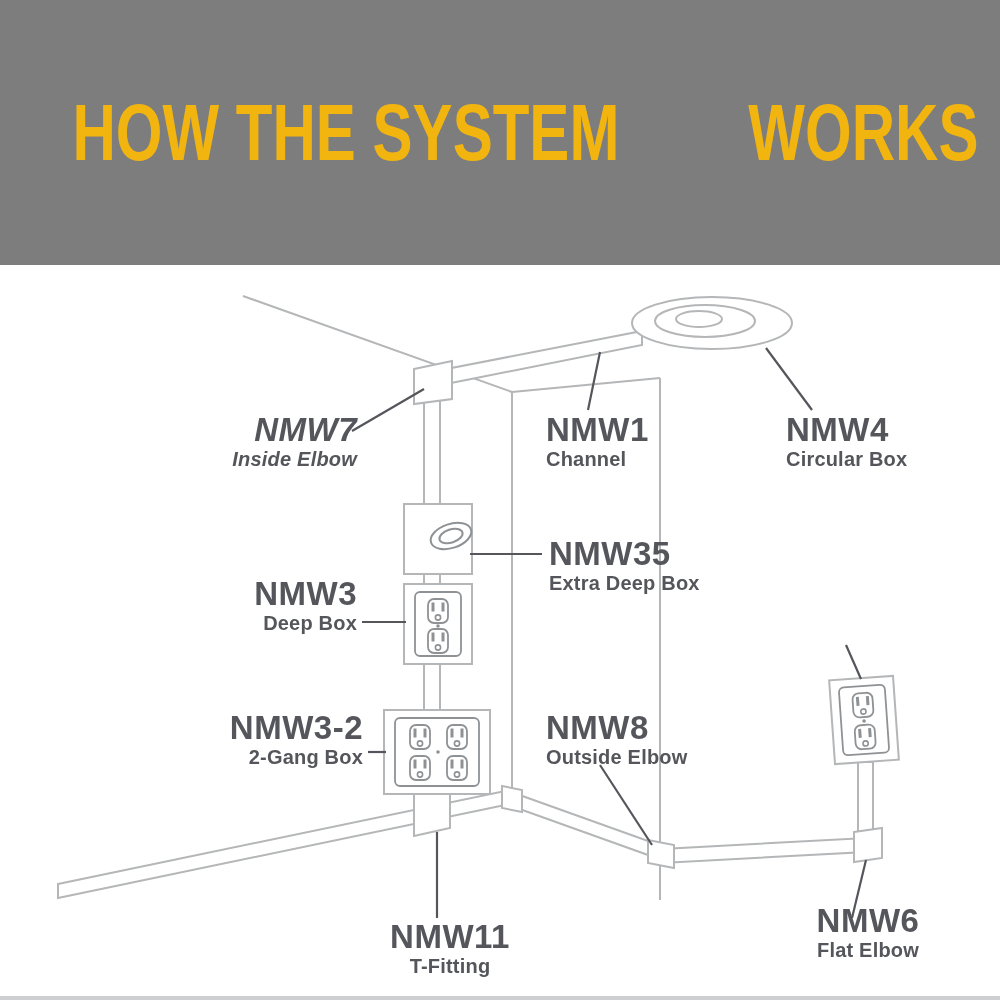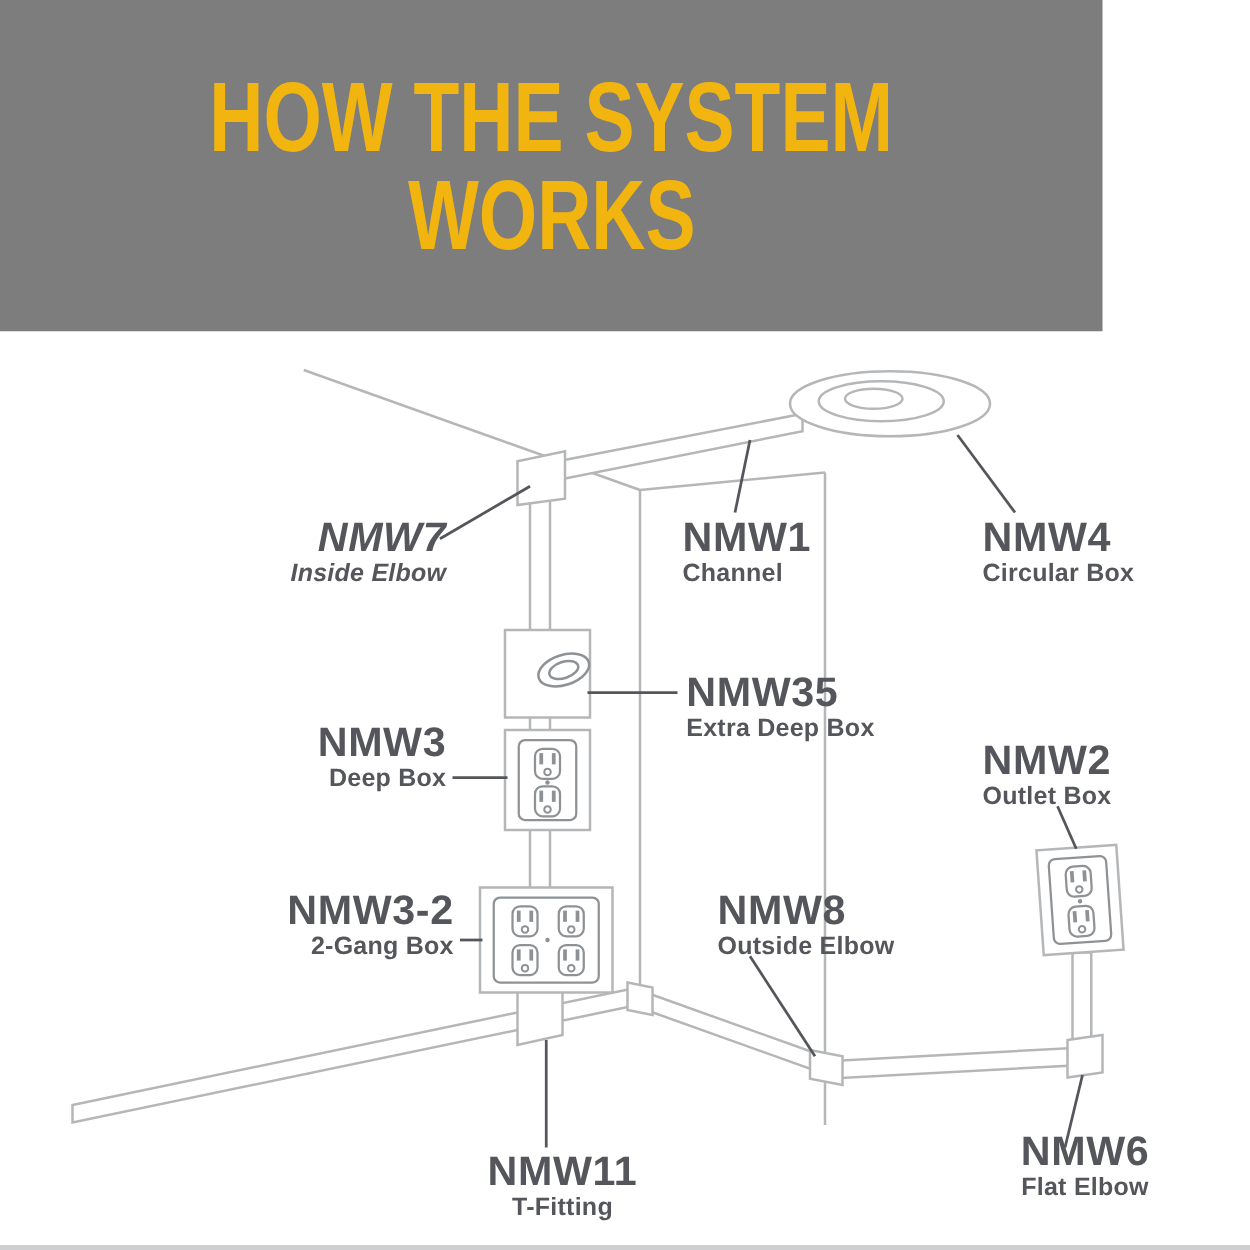--- a/index.html
+++ b/index.html
@@ -1,23 +1,23 @@
 <!DOCTYPE html>
 <html style="--banner-bg: #7d7d7d; --banner-text: #f2b510; --line-light: #b4b6b8; --line-mid: #8f9295; --label-text: #55565b;"><head>
 <meta charset="utf-8">
 <style>
   * { margin:0; padding:0; box-sizing:border-box; }
   html,body { width:1000px; height:1000px; background:#fff; font-family:"Liberation Sans", sans-serif; }
   .canvas { position:relative; width:1000px; height:1000px; background:#fff; overflow:hidden; }
 
   
   .banner {
-    position:absolute; left:0; top:0; width:882px; height:265px;
+    position:absolute; left:0; top:0; width:1000px; height:265px;
     background:var(--banner-bg,#7d7d7d);
-    display:flex; flex-direction:column; align-items:center; justify-content:center;
+    display:flex; flex-direction:row; align-items:center; justify-content:center;
     gap:6px; z-index:3;
   }
   .banner-line {
     color:var(--banner-text,#f2b510);
     font-size:79px; font-weight:700; line-height:72px;
     letter-spacing:0px; white-space:nowrap;
     transform:scaleX(0.76); transform-origin:center;
   }
 
   
@@ -158,31 +158,27 @@
   <div class="part-label align-left" style="left:549px; top:537px;">
     <div class="code">NMW35</div>
     <div class="desc">Extra Deep Box</div>
   </div>
 
   <div class="part-label align-right" style="right:643px; top:577px;">
     <div class="code">NMW3</div>
     <div class="desc">Deep Box</div>
   </div>
 
-  <div class="part-label align-left" style="left:786px; top:591px;">
-    <div class="code">NMW2</div>
-    <div class="desc">Outlet Box</div>
-  </div>
 
   <div class="part-label align-right" style="right:637px; top:711px;">
     <div class="code">NMW3-2</div>
     <div class="desc">2-Gang Box</div>
   </div>
 
-  <div class="part-label align-left" style="left:546px; top:711px;margin-left:28px;">
+  <div class="part-label align-left" style="left:546px; top:711px;">
     <div class="code">NMW8</div>
     <div class="desc">Outside Elbow</div>
   </div>
 
   <div class="part-label align-center" style="left:438px; top:920px;">
     <div class="code">NMW11</div>
     <div class="desc">T-Fitting</div>
   </div>
 
   <div class="part-label align-center" style="left:856px; top:904px;">

